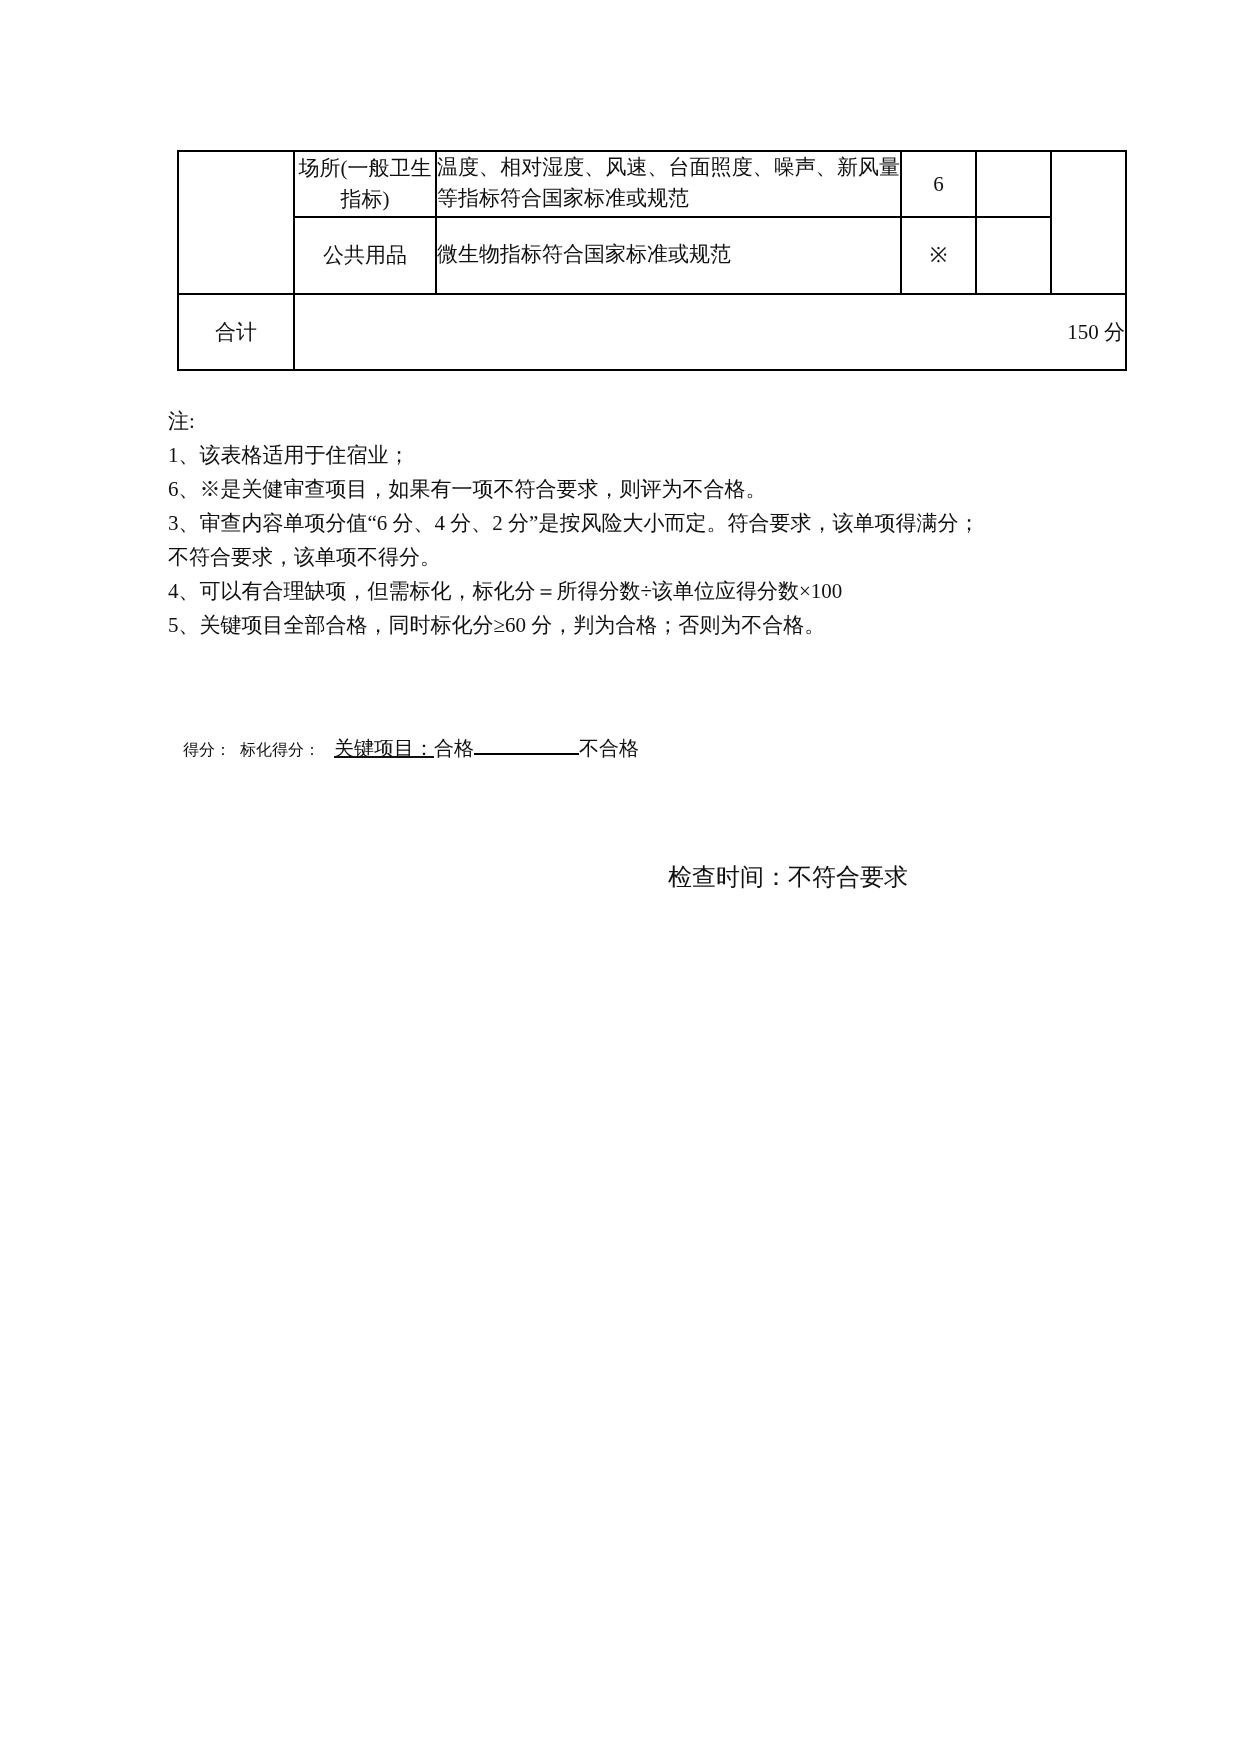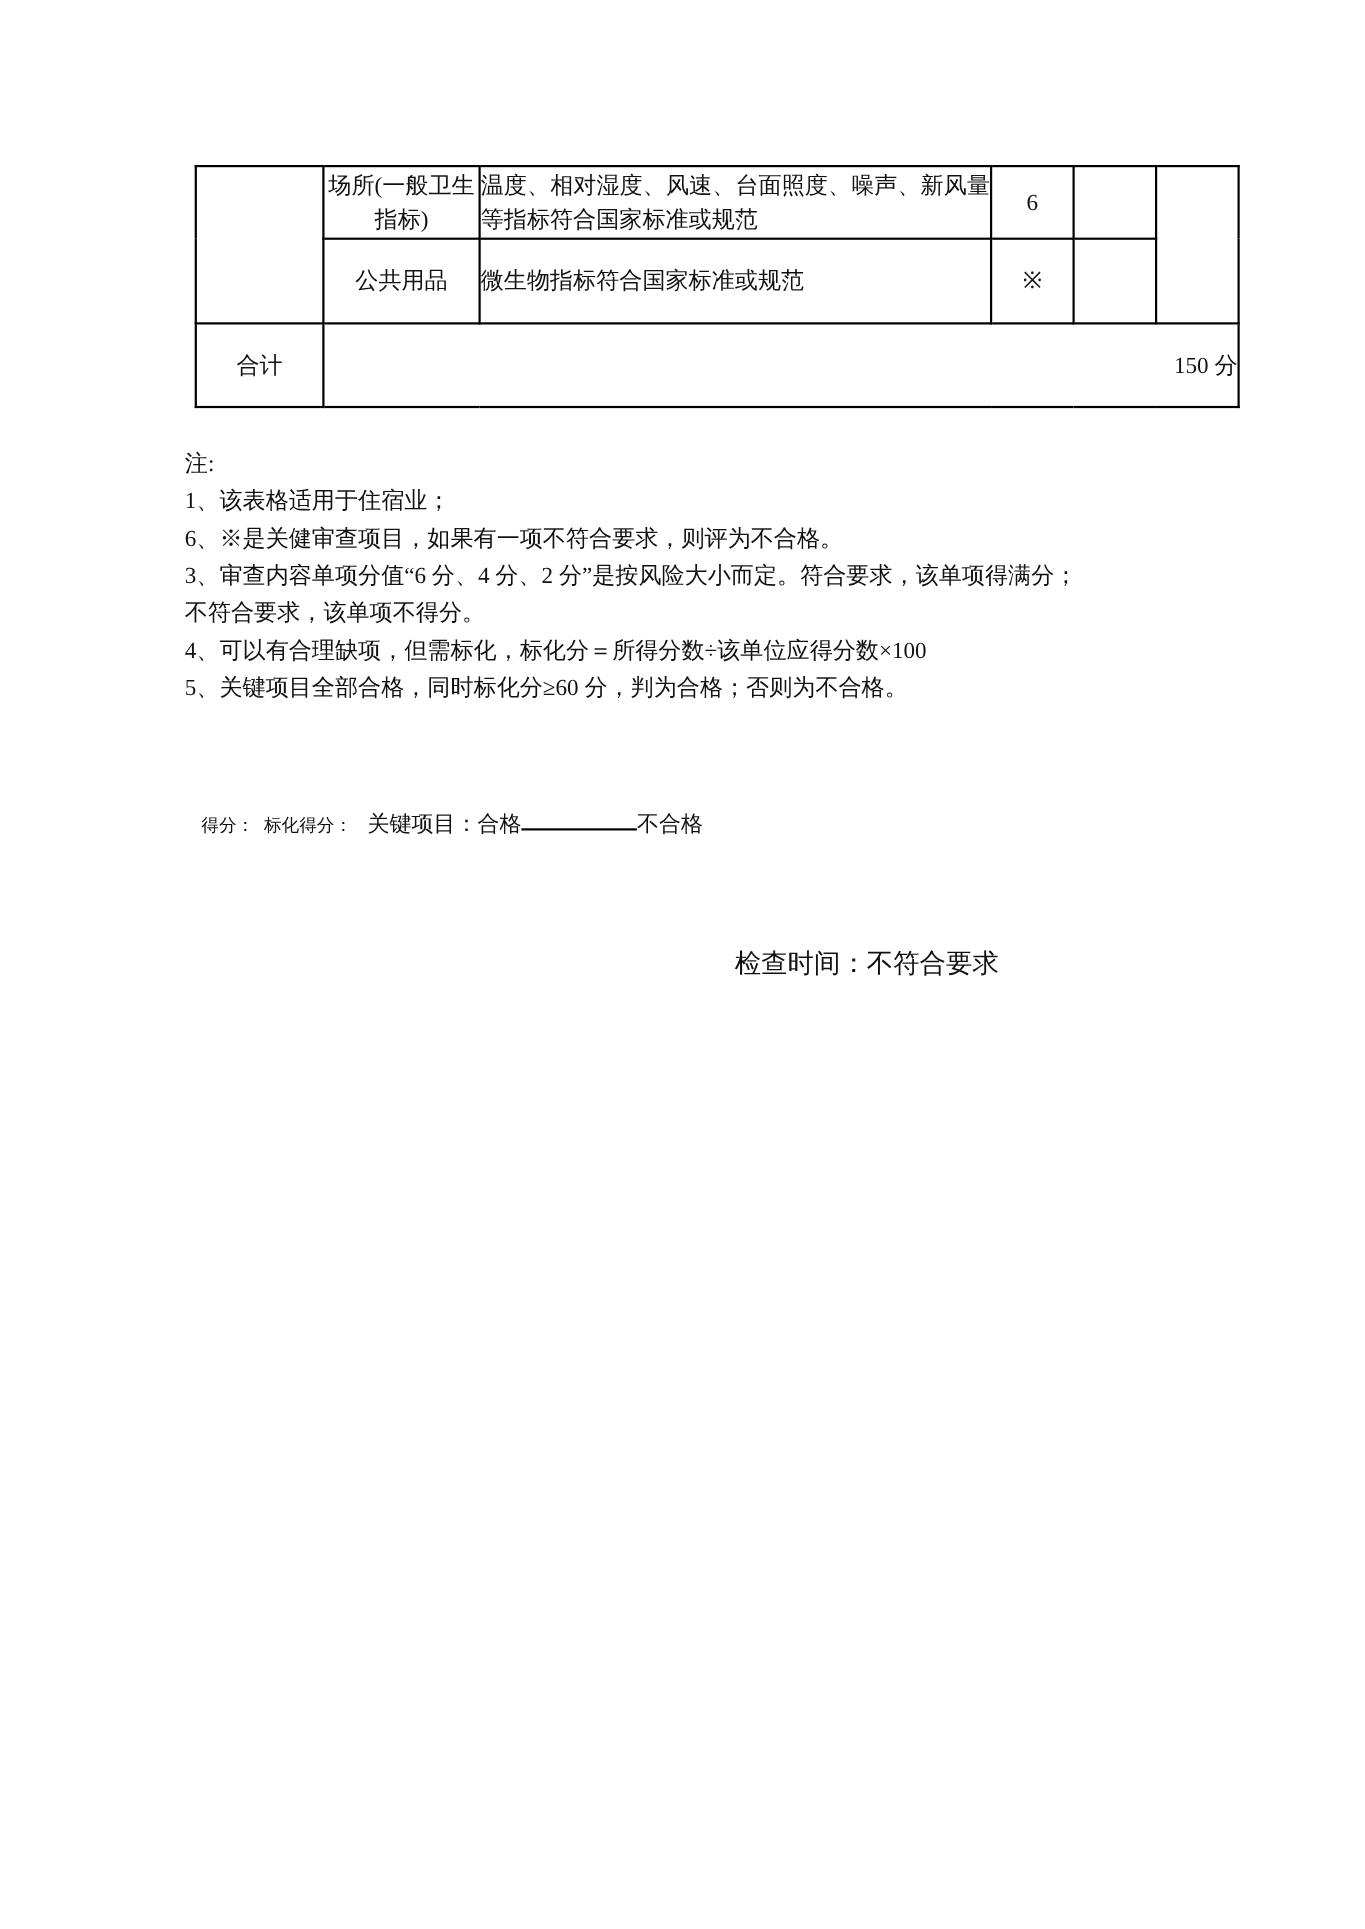--- a/index.html
+++ b/index.html
@@ -28,21 +28,21 @@
     vertical-align: middle;
     font-size: 21px;
     line-height: 31px;
     padding: 0;
     overflow: hidden;
   }
   tr.r1 td { height: 64px; }
   tr.r2 td { height: 75px; }
   tr.r3 td { height: 74px; }
   td.c-item   { text-align: center; padding: 0 4px; }
-  td.c-desc   { text-align: justify; padding: 0 14px; }
+  td.c-desc   { text-align: justify; padding: 0 14px; font-family: Liberation Mono, monospace; }
   td.c-score  { text-align: center; }
   td.c-total-label { text-align: center; margin-left: 44px; }
   td.c-total-value { text-align: right; }
 
   
   .notes {
     position: absolute;
     left: 168px;
     top: 404px;
     width: 975px;
@@ -55,21 +55,21 @@
   .score-line {
     position: absolute;
     left: 183px;
     top: 733px;
     font-size: 20px;
     line-height: 30px;
     white-space: nowrap;
   }
   .score-line .lg { font-size: 16px; }
   .score-line .sp1 { margin-left: 9px; }
-  .score-line .sp2 { margin-left: 14px; }
+  .score-line .sp2 { margin-left: 14px; text-decoration: underline; }
   .blank-line {
     display: inline-block;
     width: 105px;
     height: 20px;
     border-bottom: 2px solid #000;
     vertical-align: baseline;
   }
   .sign-line {
     position: absolute;
     left: 183px;

